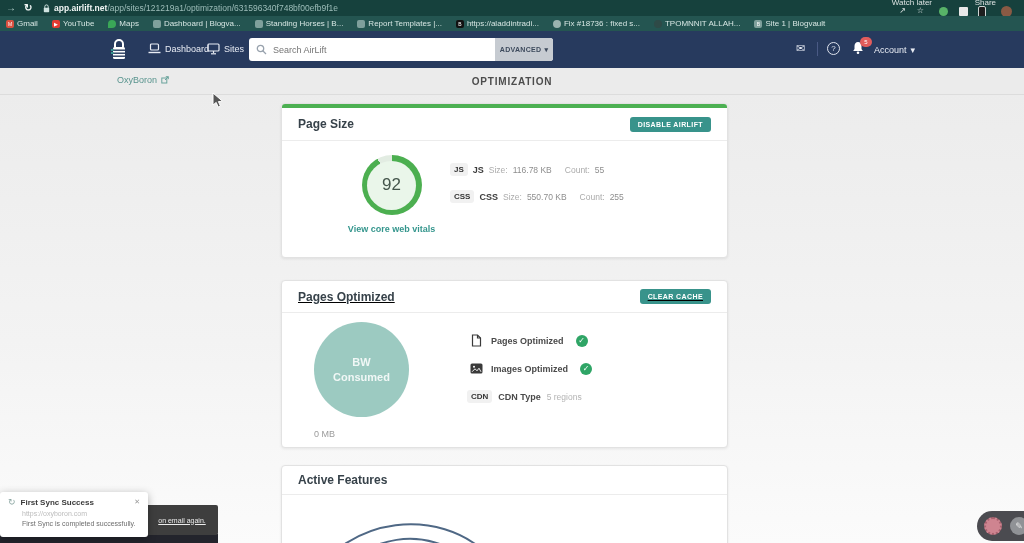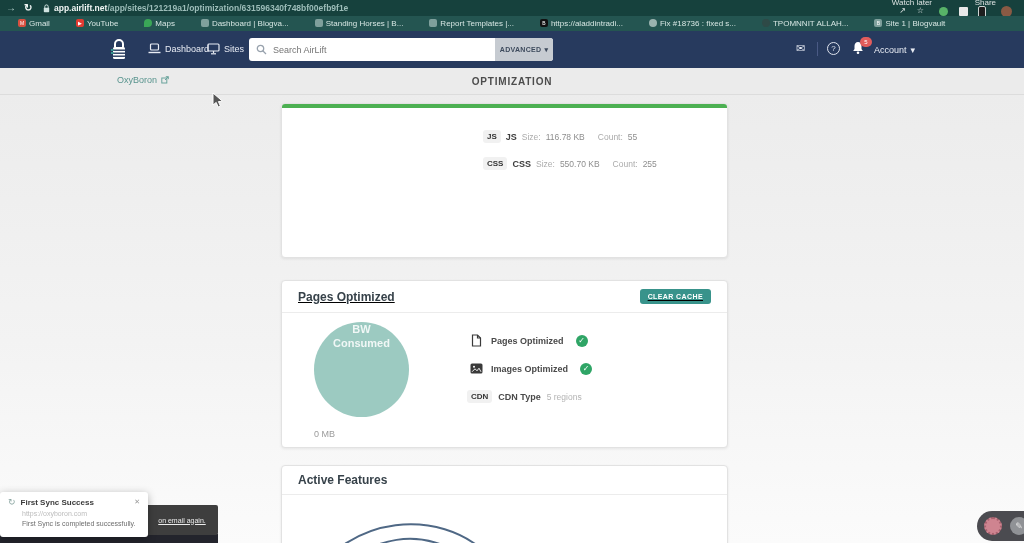--- a/index.html
+++ b/index.html
@@ -5,27 +5,27 @@
   html,body{margin:0;padding:0;background:#fff;}
   #root{position:relative;width:1024px;height:543px;overflow:hidden;
         font-family:"Liberation Sans",sans-serif;background:#fff;}
   .abs{position:absolute;}
 
   
   #btop{left:0;top:0;width:1024px;height:16px;background:#16413d;color:#cfe3e0;z-index:2;}
   .bt-glyph{position:absolute;top:1px;font-size:10px;color:#b9d4d0;line-height:14px;}
   #url{position:absolute;left:54px;top:3px;font-size:8.5px;white-space:nowrap;}
   #url .dom{color:#f2f7f6;font-weight:bold;}
-  #url .path{color:#9dbdb9;font-weight:bold;}
+  #url .path{color:#9dbdb9;}
   #overlay-right{position:absolute;right:0;top:-2px;width:140px;height:18px;color:rgba(255,255,255,.85);font-size:8px;}
   .ext-dot{position:absolute;border-radius:50%;}
 
   #bmarks{left:0;top:16px;width:1024px;height:15px;background:#245551;display:flex;align-items:center;
           gap:14px;padding:0 6px;font-size:8px;color:#d6e6e3;box-sizing:border-box;z-index:2;white-space:nowrap;}
-  .bm{display:flex;gap:3px;cursor:pointer;margin-left:12px;}
+  .bm{display:flex;align-items:center;gap:3px;cursor:pointer;}
   .fav{width:8px;height:8px;border-radius:2px;display:inline-flex;align-items:center;justify-content:center;
        font-size:5px;color:#fff;flex:0 0 auto;}
 
   
   #appbar{left:0;top:31px;width:1024px;height:37px;background:#273a5e;color:#fff;z-index:2;}
   .nav-item{position:absolute;top:12px;display:flex;align-items:center;gap:4px;font-size:9px;color:#e8ecf4;cursor:pointer;}
   #searchwrap{position:absolute;left:249px;top:7px;width:304px;height:23px;}
   #searchwrap input{width:100%;height:100%;border:0;border-radius:3px;padding:0 64px 0 24px;font-size:9px;
                     color:#555;background:#fff;box-sizing:border-box;outline:none;font-family:"Liberation Sans",sans-serif;}
   #advbtn{position:absolute;right:0;top:0;width:58px;height:23px;background:#c6cbd1;border:0;border-radius:0 3px 3px 0;
@@ -58,28 +58,28 @@
            letter-spacing:.4px;cursor:pointer;font-family:"Liberation Sans",sans-serif;}
   .cbody{position:relative;}
 
   .ringwrap{position:absolute;left:47px;top:14px;width:125px;text-align:center;}
   .ring{width:60px;height:60px;margin:0 auto;border-radius:50%;
         background:conic-gradient(#4caf50 0deg 331deg,#e2ece2 331deg 360deg);
         display:flex;align-items:center;justify-content:center;}
   .ringin{width:49px;height:49px;border-radius:50%;background:#eaf6ea;display:flex;align-items:center;
           justify-content:center;font-size:17px;color:#44554b;}
   .vitals{margin-top:9px;font-size:9px;font-weight:bold;color:#35968d;cursor:pointer;}
-  .stats{position:absolute;left:201px;top:22px;}
+  .stats{position:absolute;left:168px;top:22px;}
   .statrow{display:flex;align-items:center;gap:5px;margin-bottom:14px;font-size:8.5px;white-space:nowrap;}
   .badge{background:#f1f1f1;border-radius:3px;padding:2px 4px;font-size:8px;font-weight:bold;color:#333;}
   .sname{font-weight:bold;color:#3c3c3c;font-size:9px;}
   .slabel{color:#ababab;} .sval{color:#8e8e8e;} .gapl{margin-left:8px;}
 
   .bwcircle{position:absolute;left:32px;top:9px;width:95px;height:95px;border-radius:50%;background:#9ccac1;
-            display:flex;flex-direction:column;align-items:center;text-align:center;
+            display:flex;flex-direction:column;align-items:center;justify-content:center;text-align:center;
             font-size:11px;font-weight:bold;color:rgba(255,255,255,.85);line-height:1.3;}
   .bwval{position:absolute;left:32px;top:116px;width:95px;font-size:9px;color:#9b9b9b;}
   .rows2{position:absolute;left:185px;top:20px;}
   .orow{display:flex;align-items:center;margin-bottom:13px;height:15px;}
   .oicon{width:18px;display:flex;justify-content:center;}
   .olabel{margin-left:6px;font-size:9px;font-weight:bold;color:#4a4a4a;}
   .oval{margin-left:6px;font-size:8.5px;color:#b3b3b3;}
   .chk{width:12px;height:12px;border-radius:50%;background:#2fa566;color:#fff;font-size:8px;
        display:flex;align-items:center;justify-content:center;margin-left:12px;}
 
@@ -233,21 +233,33 @@
     <span class="nav-item" style="left:874px;top:14px;">
       <span>Account</span>
       <span>▾</span>
     </span>
   </div>
 
   <div class="abs" id="main"></div>
 
   <div class="card" id="card1">
     <div class="greenbar"></div>
+    <div class="chead">
+      <span class="ctitle">Page Size</span>
+      <button class="tealbtn">DISABLE AIRLIFT</button>
+    </div>
     <div class="cbody" style="height:115px;">
+      <div class="ringwrap">
+        <div class="ring">
+          <div class="ringin">
+              <span>92</span>
+            </div>
+        </div>
+        <div class="vitals">View core web vitals</div>
+      </div>
       <div class="stats">
         <div class="statrow">
           <span class="badge">JS</span>
           <span class="sname">JS</span>
           <span class="slabel">Size:</span>
           <span class="sval">116.78 KB</span>
           <span class="slabel gapl">Count:</span>
           <span class="sval">55</span>
         </div>
         <div class="statrow">

